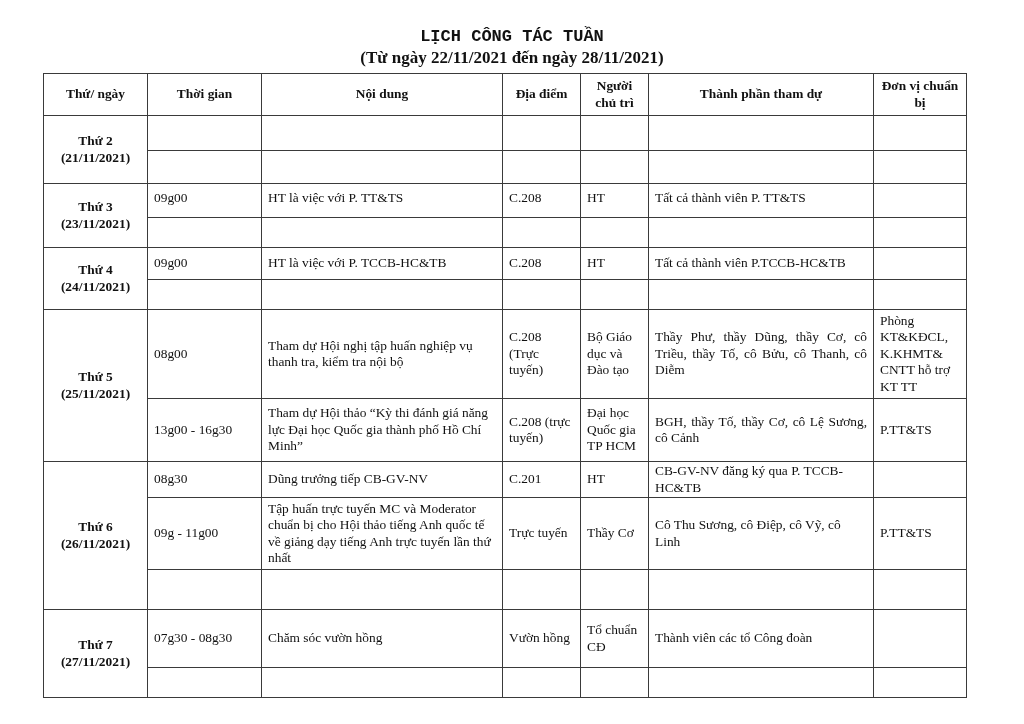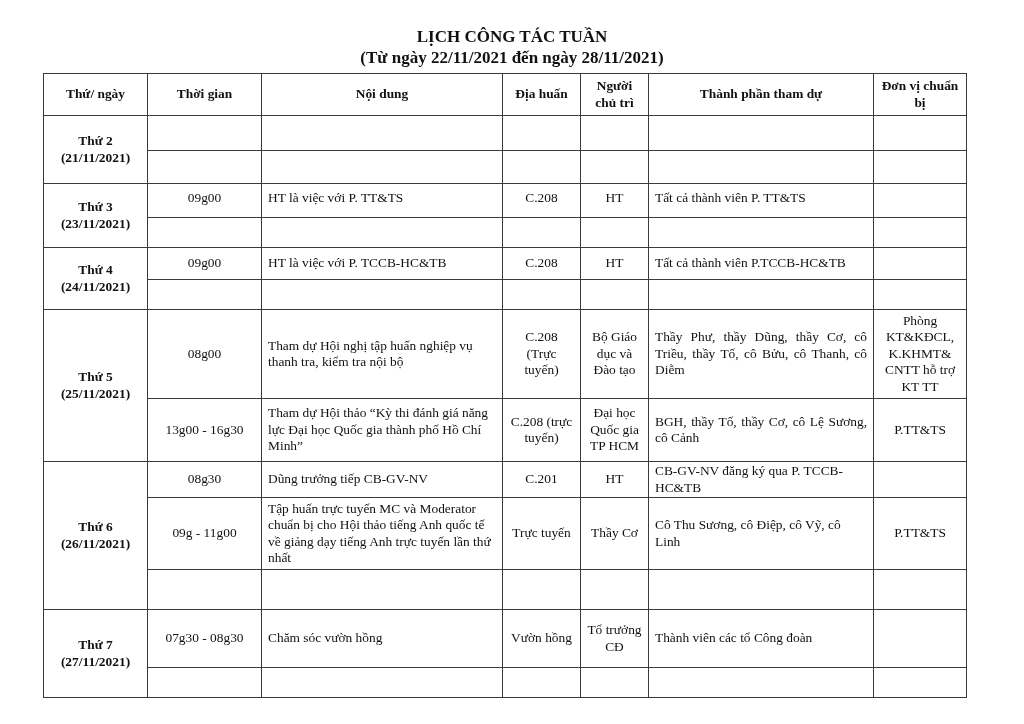--- a/index.html
+++ b/index.html
@@ -1,24 +1,24 @@
 <!DOCTYPE html>
 <html><head>
 <meta charset="utf-8">
 <style>
   html, body { margin: 0; padding: 0; background: #ffffff; }
   body { width: 1024px; height: 724px; position: relative; overflow: hidden;
          font-family: "Liberation Serif", "DejaVu Serif", serif; color: #111; }
   .title { position: absolute; left: 0; width: 1024px; text-align: center; font-weight: bold; font-size: 17px; line-height: 20px; }
-  .t1 { top: 27px; }
+  .t1 { top: 27px; font-family: Liberation Mono, monospace; }
   .t2 { top: 48px; }
   table.sched { position: absolute; left: 43px; top: 73px; border-collapse: collapse; table-layout: fixed; width: 923px; }
   table.sched td, table.sched th { border: 1px solid #3a3a3a; font-size: 13.4px; line-height: 16.5px; padding: 0 6px; vertical-align: middle; }
   table.sched th { font-weight: bold; text-align: center; height: 41px; }
-  .c { text-align: center; }
+  .c { }
   .l { text-align: left; }
   .top { vertical-align: top !important; padding-top: 6px !important; }
   .day { font-weight: bold; text-align: center; }
   .just { text-align: justify; margin-left: 44px; }
 </style>
 </head>
 <body>
 
 <div class="title t1">LỊCH CÔNG TÁC TUẦN</div>
 <div class="title t2">(Từ ngày 22/11/2021 đến ngày 28/11/2021)</div>
@@ -31,21 +31,21 @@
       <col style="width:78px">
       <col style="width:68px">
       <col style="width:225px">
       <col style="width:93px">
   </colgroup>
   <thead>
     <tr>
       <th>Thứ/ ngày</th>
       <th>Thời gian</th>
       <th>Nội dung</th>
-      <th>Địa huấn</th>
+      <th>Địa điểm</th>
       <th>Người chủ trì</th>
       <th>Thành phần tham dự</th>
       <th>Đơn vị chuẩn bị</th>
     </tr>
   </thead>
   <tbody>
 
     <tr style="height:35px">
       <td rowspan="2" class="day"><span>Thứ 2</span><br><span>(21/11/2021)</span></td>
       <td class="c"></td>
@@ -142,21 +142,21 @@
       <td class="c"></td>
       <td class="l"></td>
       <td class="c"></td>
     </tr>
 
     <tr style="height:58px">
       <td rowspan="2" class="day"><span>Thứ 7</span><br><span>(27/11/2021)</span></td>
       <td class="c">07g30 - 08g30</td>
       <td class="l">Chăm sóc vườn hồng</td>
       <td class="c">Vườn hồng</td>
-      <td class="c">Tổ trưởng CĐ</td>
+      <td class="c">Tổ chuẩn CĐ</td>
       <td class="l">Thành viên các tổ Công đoàn</td>
       <td class="c"></td>
     </tr>
     <tr style="height:30px">
       <td class="c"></td>
       <td class="l"></td>
       <td class="c"></td>
       <td class="c"></td>
       <td class="l"></td>
       <td class="c"></td>

